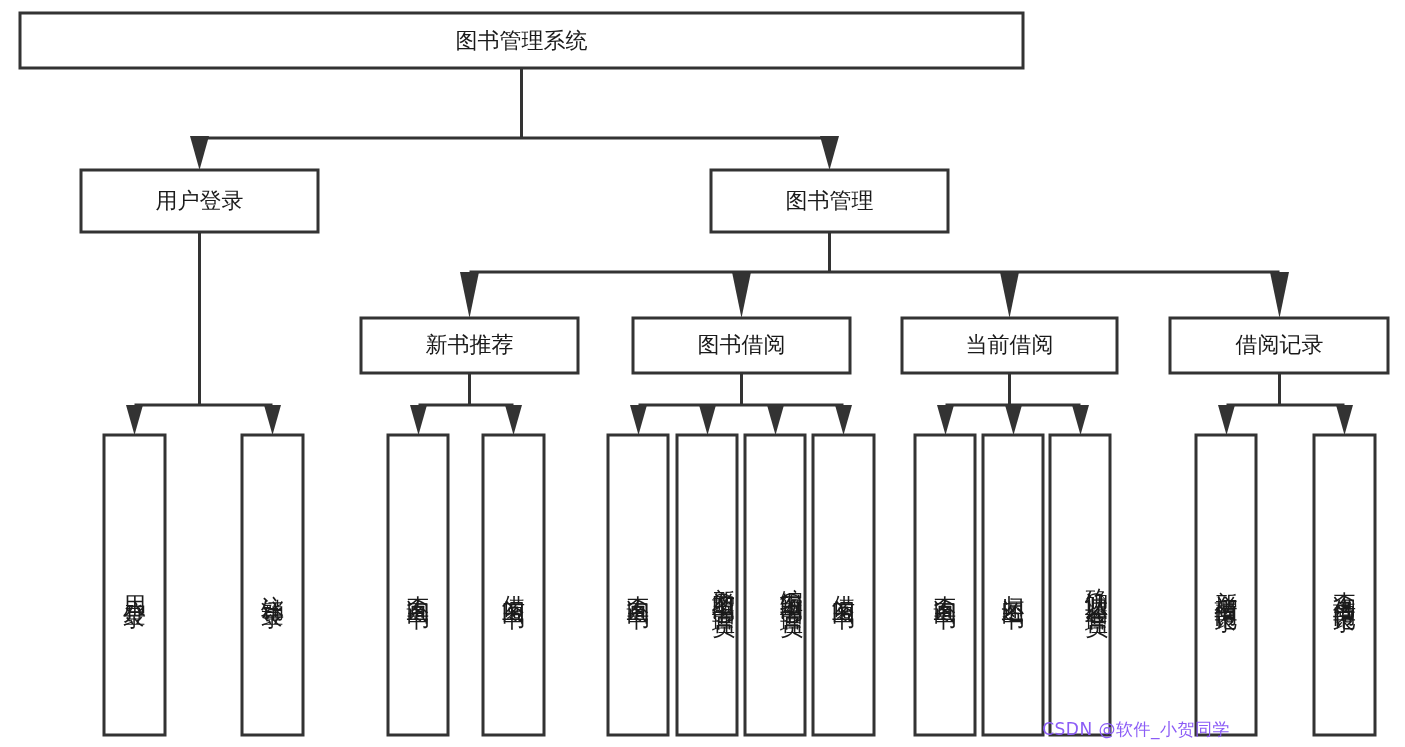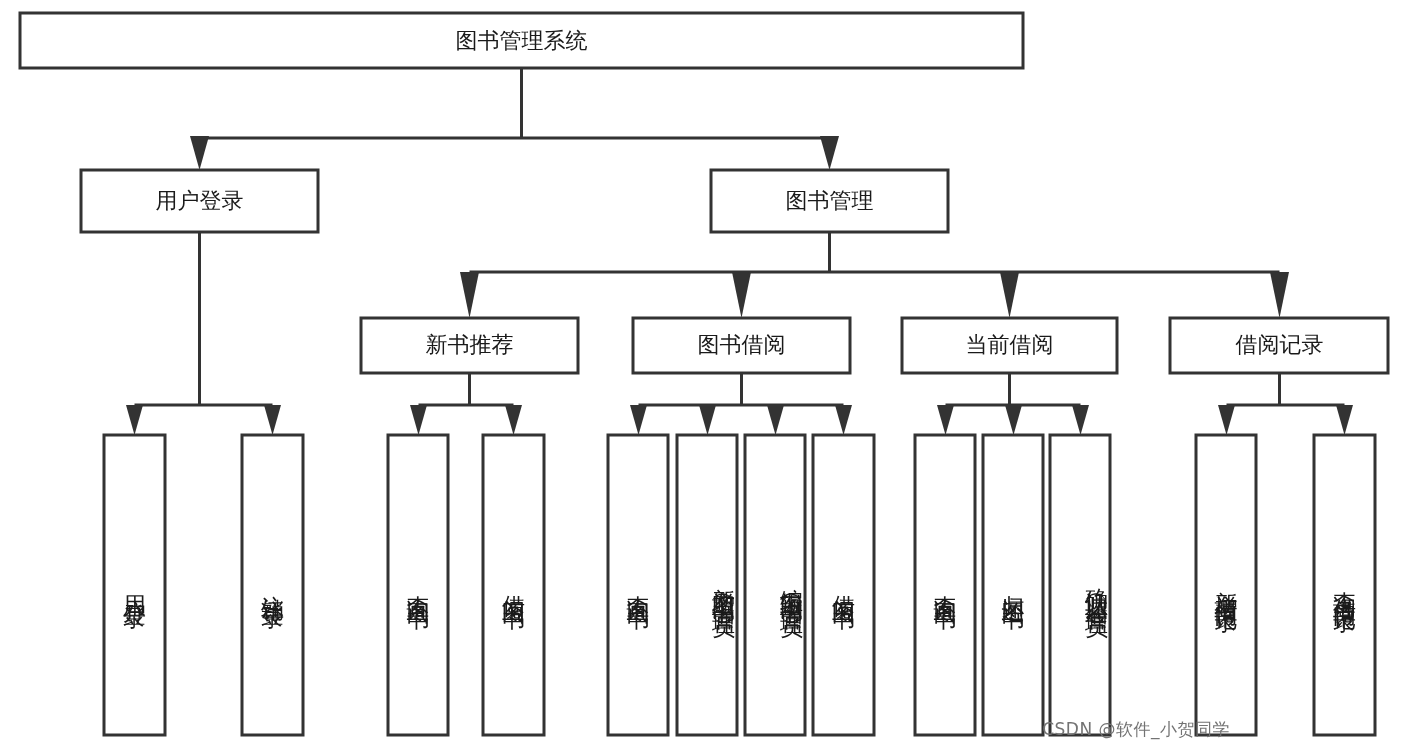--- a/index.html
+++ b/index.html
@@ -65,21 +65,21 @@
     text-align: center;
     white-space: pre-line;
     pointer-events: none;
   }
   .watermark {
     position: absolute;
     right: 16px;
     bottom: 6px;
     font-family: "DejaVu Sans", "Liberation Sans", sans-serif;
     font-size: 17px;
-    color: #737373;
+    color: #8b5cf6;
     letter-spacing: 0.5px;
     white-space: nowrap;
   }
 </style>
 </head>
 <body>
 
 <div id="diagram-root">
 
   <svg id="tree-svg" viewBox="0 0 1405 747">

